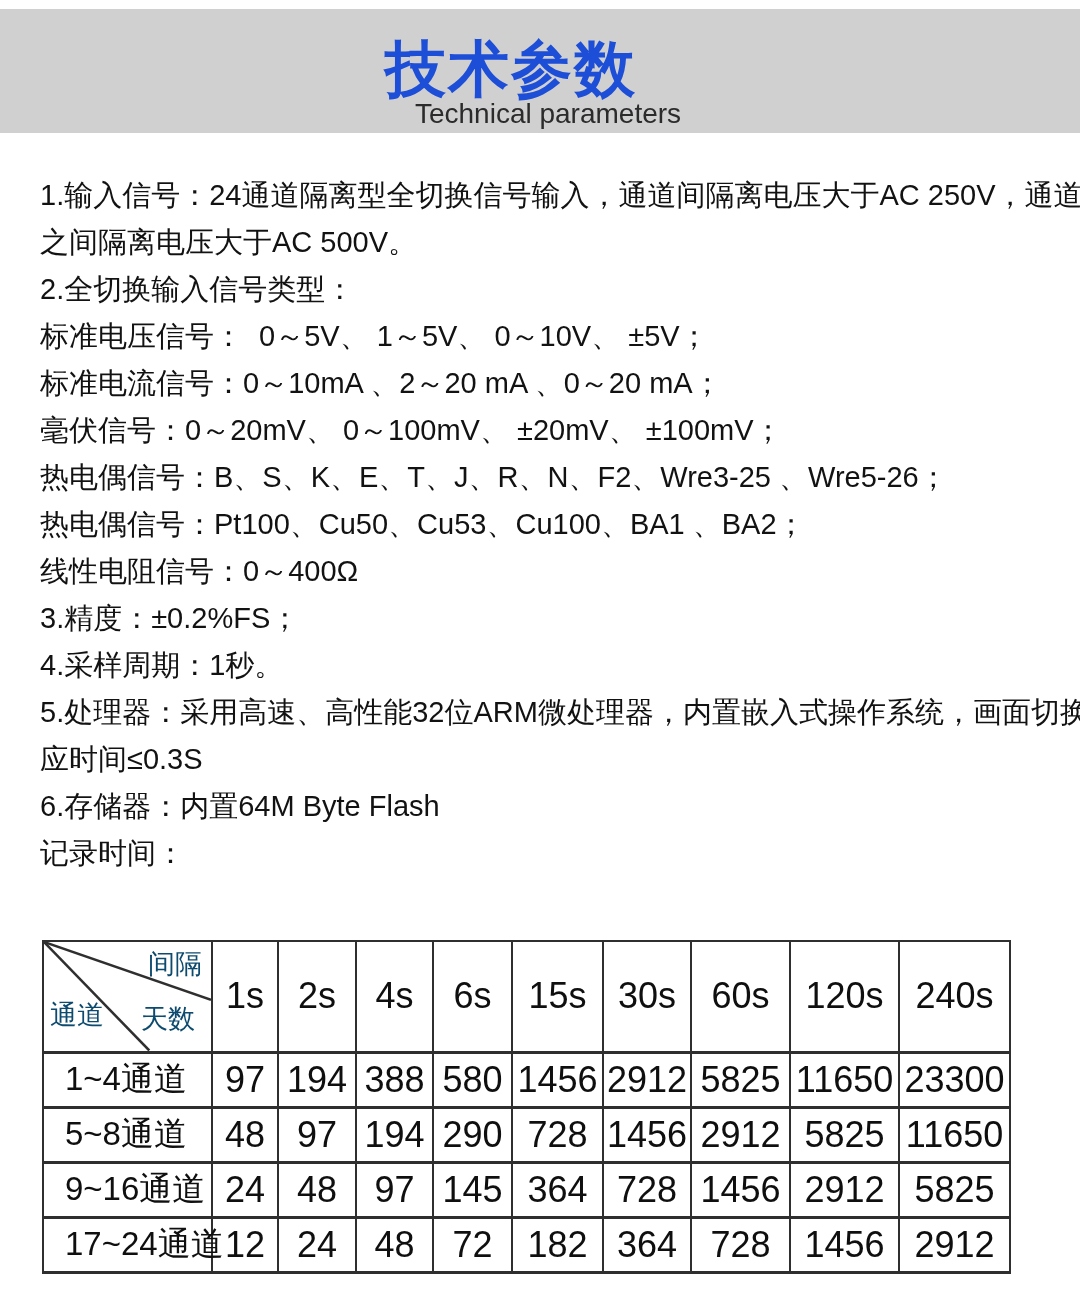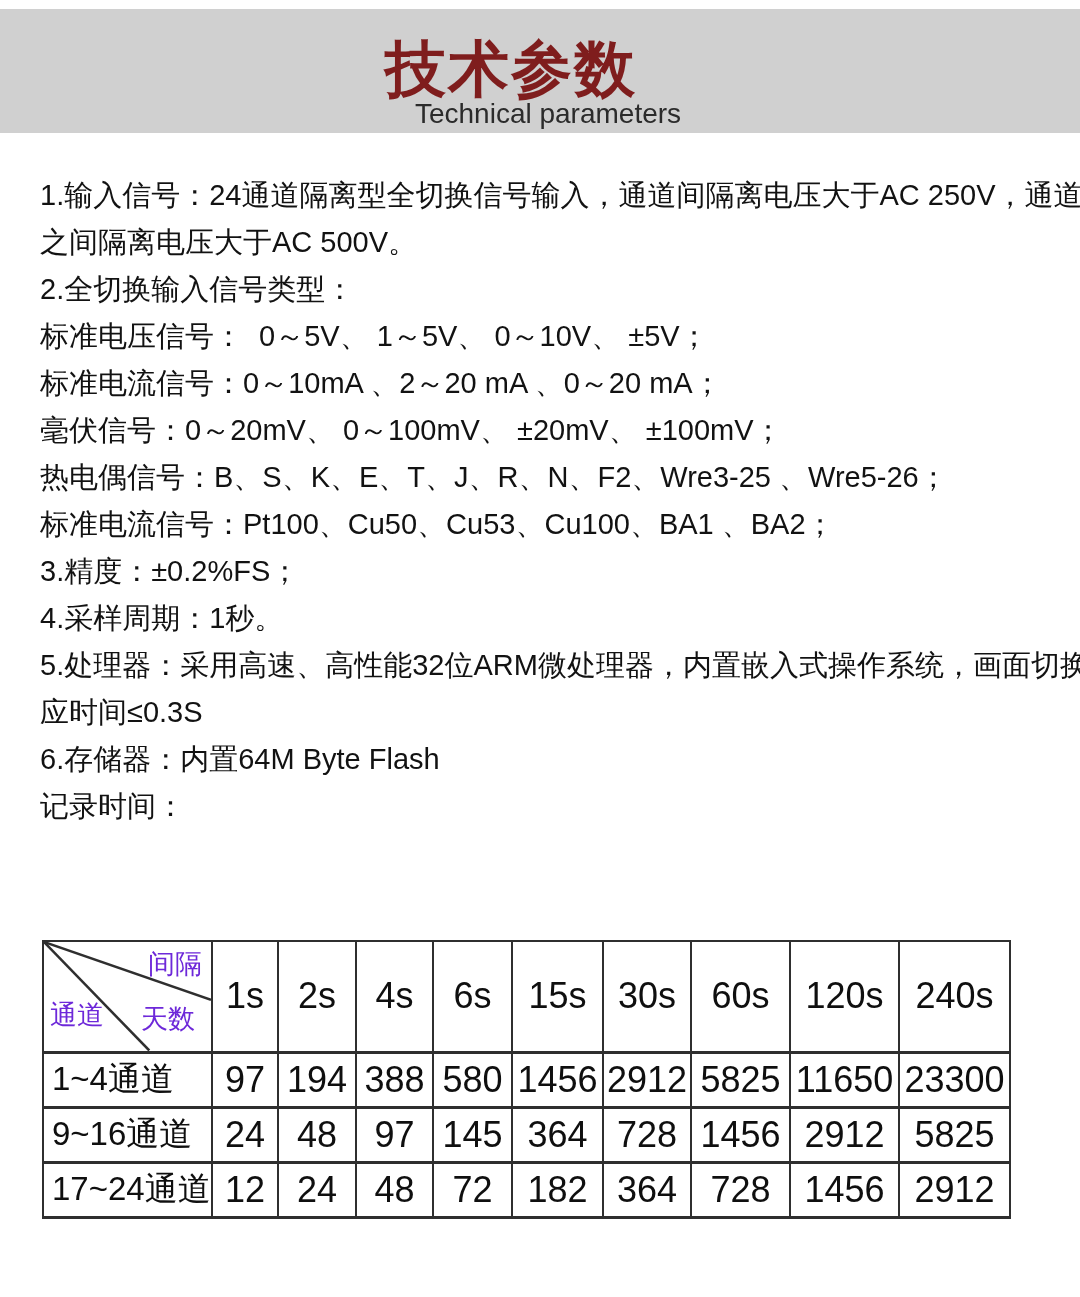--- a/index.html
+++ b/index.html
@@ -8,21 +8,21 @@
     font-family:"Liberation Sans","DejaVu Sans",sans-serif;color:#141414;
     overflow:hidden;
   }
   
   .header-band{
     position:absolute;top:9px;left:0;width:1080px;height:124px;
     background:#d0d0d0;
   }
   .title{
     position:absolute;top:28px;left:0;width:1022px;text-align:center;
-    font-size:61px;line-height:64px;font-weight:800;color:#7f1d1d;
+    font-size:61px;line-height:64px;font-weight:800;color:#1d4ed8;
     letter-spacing:2px;
   }
   .subtitle{
     position:absolute;top:90px;left:0;width:1022px;text-align:center;
     font-size:28px;line-height:30px;font-weight:400;color:#2b2b2b;padding-left:37px;
   }
   
   .specs{
     position:absolute;left:40px;top:172px;width:1040px;
     font-size:29px;line-height:47px;color:#121212;
@@ -37,46 +37,47 @@
   table.rec-table th,table.rec-table td{
     border:2px solid #2f2f2f;padding:0;font-weight:400;
     text-align:center;vertical-align:middle;background:#fff;
   }
   table.rec-table thead tr{height:111px;}
   table.rec-table tbody tr{height:55px;}
   table.rec-table thead th{border-bottom:3px solid #2f2f2f;font-size:36px;}
   table.rec-table tbody td{border-top:3px solid #2f2f2f;border-bottom:3px solid #2f2f2f;font-size:36px;margin-left:28px;}
   table.rec-table tbody th.row-label{
     border-top:3px solid #2f2f2f;border-bottom:3px solid #2f2f2f;
-    text-align:left;padding-left:8px;font-size:33px;white-space:nowrap;
+    text-align:left;padding-left:21px;font-size:33px;white-space:nowrap;
   }
   th.corner{position:relative;}
   th.corner svg{position:absolute;left:0;top:0;width:100%;height:100%;}
-  .c-label{position:absolute;font-size:27px;line-height:28px;color:#6d28d9;}
+  .c-label{position:absolute;font-size:27px;line-height:28px;color:#0c4a6e;}
   .c-interval{top:8px;right:9px;}
   .c-days{top:63px;right:16px;}
   .c-channel{bottom:22px;left:6px;}
 </style>
 </head>
 <body>
 
 <div class="header-band">
   <div class="title">技术参数</div>
   <div class="subtitle">Technical parameters</div>
 </div>
 
 <div class="specs" id="specs">
     <div class="spec-line">1.输入信号：24通道隔离型全切换信号输入，通道间隔离电压大于AC 250V，通道和地</div>
     <div class="spec-line">之间隔离电压大于AC 500V。</div>
     <div class="spec-line">2.全切换输入信号类型：</div>
     <div class="spec-line">标准电压信号：  0～5V、 1～5V、 0～10V、 ±5V；</div>
     <div class="spec-line">标准电流信号：0～10mA 、2～20 mA 、0～20 mA；</div>
     <div class="spec-line">毫伏信号：0～20mV、 0～100mV、 ±20mV、 ±100mV；</div>
     <div class="spec-line">热电偶信号：B、S、K、E、T、J、R、N、F2、Wre3-25 、Wre5-26；</div>
-    <div class="spec-line">标准电流信号：Pt100、Cu50、Cu53、Cu100、BA1 、BA2；</div>
+    <div class="spec-line">热电偶信号：Pt100、Cu50、Cu53、Cu100、BA1 、BA2；</div>
+    <div class="spec-line">线性电阻信号：0～400Ω</div>
     <div class="spec-line">3.精度：±0.2%FS；</div>
     <div class="spec-line">4.采样周期：1秒。</div>
     <div class="spec-line">5.处理器：采用高速、高性能32位ARM微处理器，内置嵌入式操作系统，画面切换响</div>
     <div class="spec-line">应时间≤0.3S</div>
     <div class="spec-line">6.存储器：内置64M Byte Flash</div>
     <div class="spec-line">记录时间：</div>
   </div>
 
 <table class="rec-table">
   <colgroup>
@@ -120,20 +121,32 @@
         <td>194</td>
         <td>388</td>
         <td>580</td>
         <td>1456</td>
         <td>2912</td>
         <td>5825</td>
         <td>11650</td>
         <td>23300</td>
       </tr>
       <tr>
+        <th class="row-label">5~8通道</th>
+        <td>48</td>
+        <td>97</td>
+        <td>194</td>
+        <td>290</td>
+        <td>728</td>
+        <td>1456</td>
+        <td>2912</td>
+        <td>5825</td>
+        <td>11650</td>
+      </tr>
+      <tr>
         <th class="row-label">9~16通道</th>
         <td>24</td>
         <td>48</td>
         <td>97</td>
         <td>145</td>
         <td>364</td>
         <td>728</td>
         <td>1456</td>
         <td>2912</td>
         <td>5825</td>

